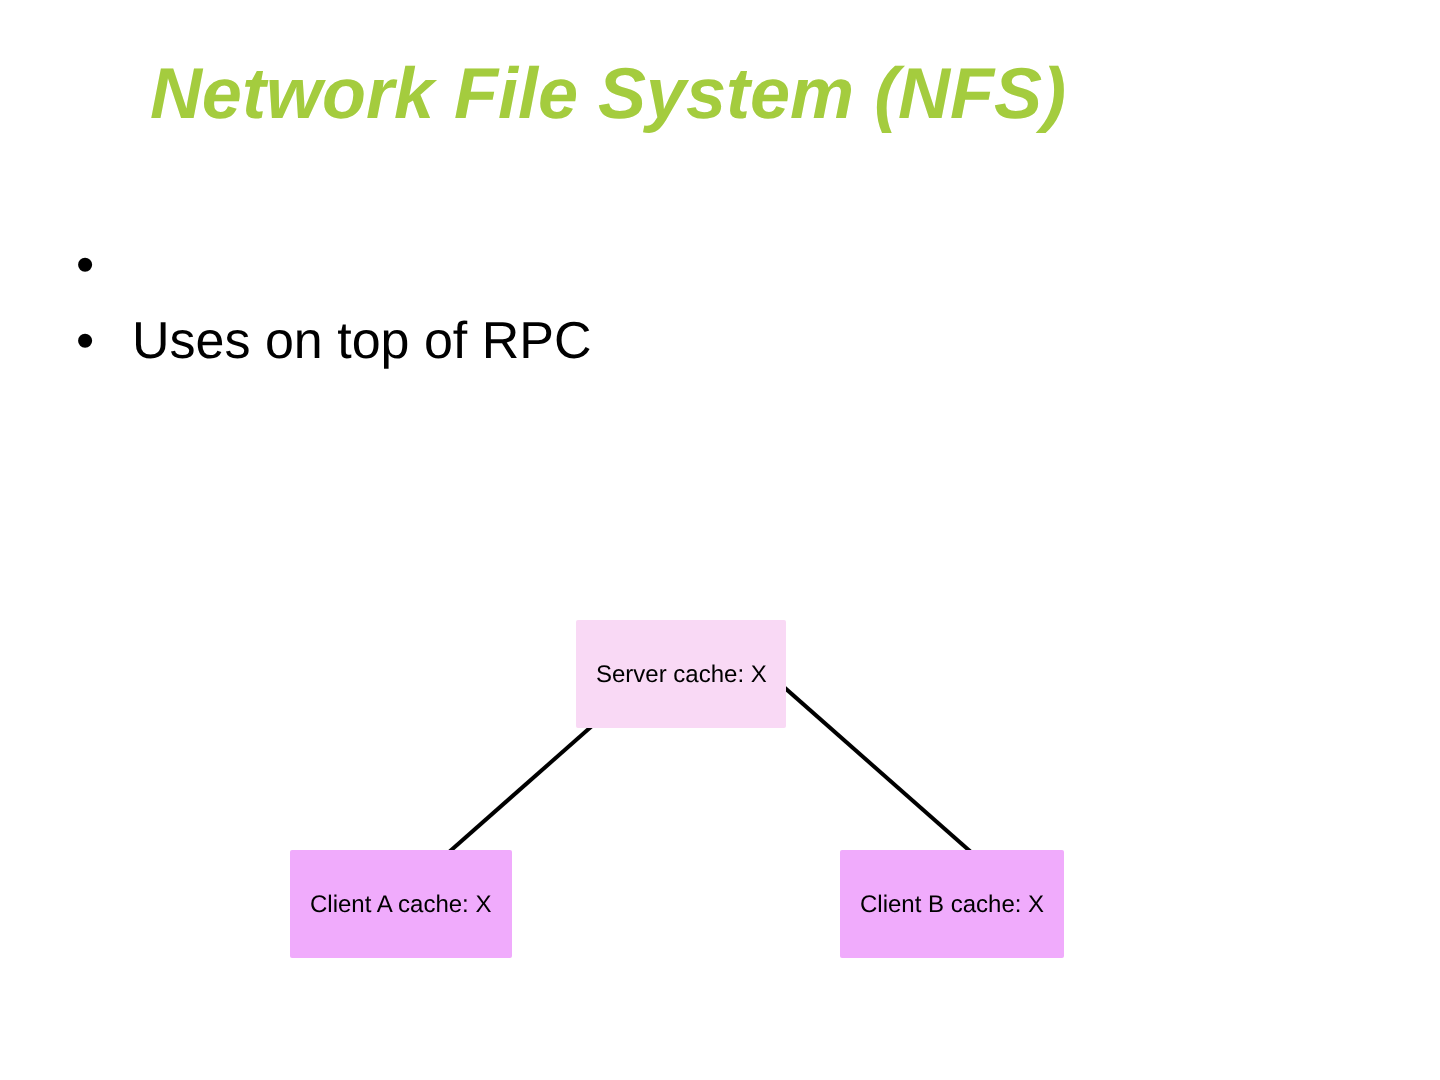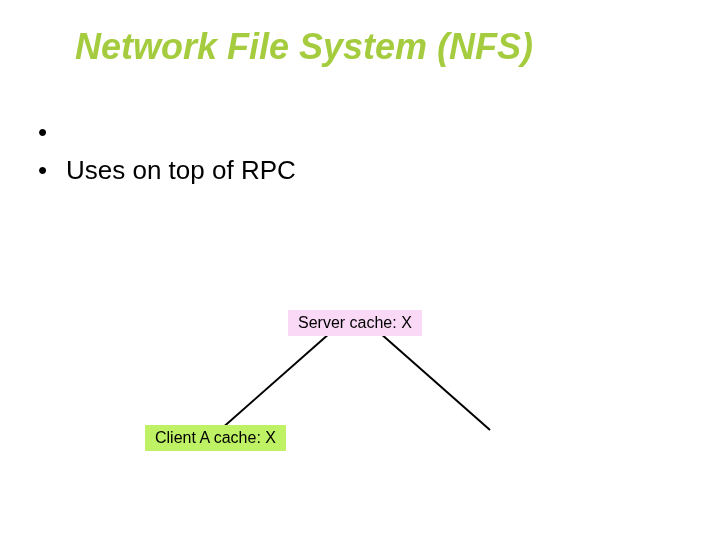--- a/index.html
+++ b/index.html
@@ -47,31 +47,31 @@
   }
   .diagram {
     position: absolute;
     left: 0;
     top: 280px;
     width: 720px;
     height: 220px;
   }
   .node {
     position: absolute;
-    font-size: 16px;
+    font-size: 12px;
     color: #000;
-    padding: 4px 10px;
+    padding: 20px 10px;
     white-space: nowrap;
     border-radius: 1px;
   }
   .node.server {
     background: #f9d9f5;
   }
   .node.client {
-    background: #bef264;
+    background: #f0abfc;
   }
   #server-node {
     left: 288px;
     top: 30px;
   }
   #clienta-node {
     left: 145px;
     top: 145px;
   }
   #clientb-node {
@@ -107,15 +107,16 @@
     </div>
   </div>
 
   <div class="diagram">
     <svg class="lines">
       <line x1="330" y1="53" x2="220" y2="150"></line>
       <line x1="380" y1="53" x2="490" y2="150"></line>
     </svg>
     <div id="server-node" class="node server">Server cache:  X</div>
     <div id="clienta-node" class="node client">Client A cache: X</div>
+    <div id="clientb-node" class="node client">Client B cache: X</div>
   </div>
 
 </div>
 
 </body></html>

